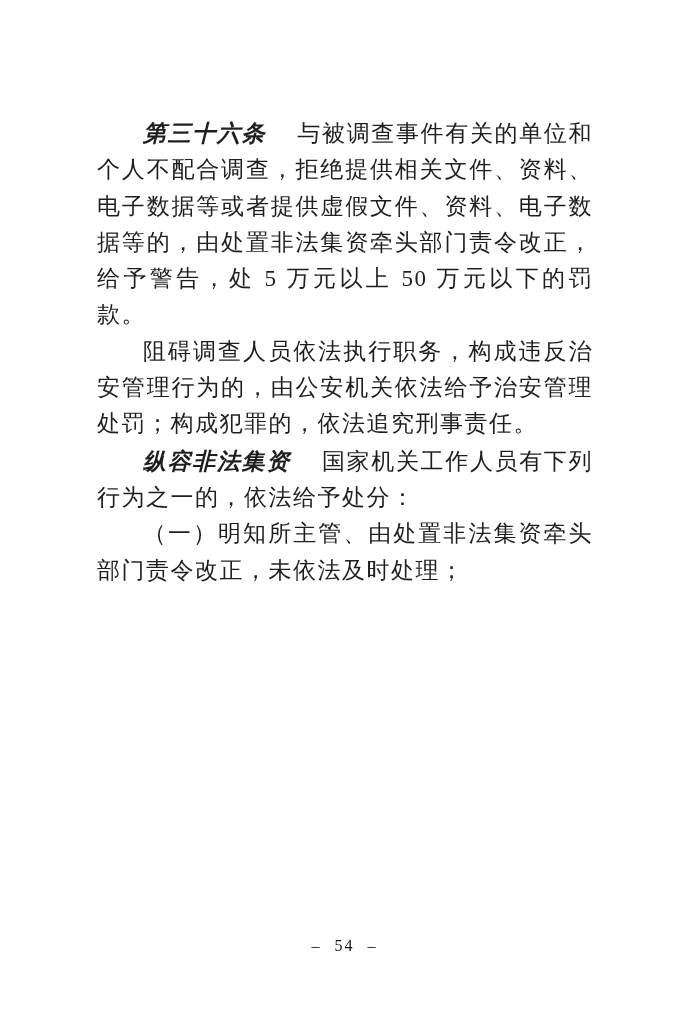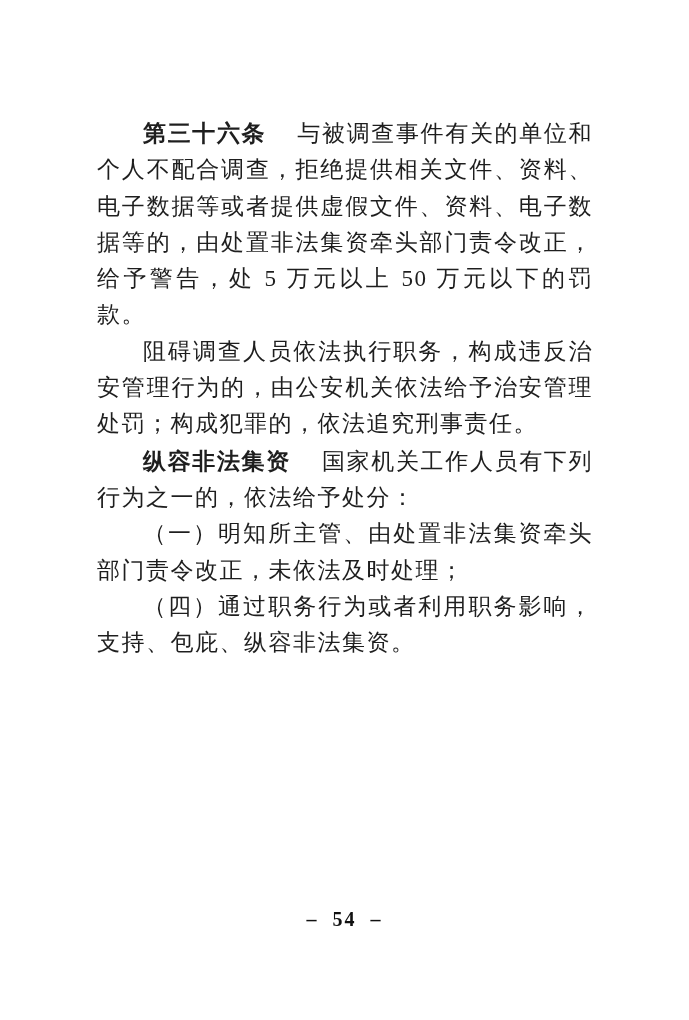--- a/index.html
+++ b/index.html
@@ -33,29 +33,30 @@
   }
   .text-block p {
     margin: 0;
     padding: 0;
     text-indent: 2em;
   }
   .lead {
     font-weight: 700;
     font-family: "Liberation Sans", "DejaVu Sans", sans-serif;
     margin-right: 1.35em;
+    font-style: italic;
   }
   .footer {
     position: absolute;
     left: 0;
-    top: 908px;
+    top: 937px;
     width: 100%;
     text-align: center;
-    font-size: 20px;
-    font-weight: 700;
+    font-size: 16px;
+    font-weight: 400;
     letter-spacing: 2px;
     word-spacing: 7px;
     color: #111111;
   }
 </style>
 </head>
 <body>
 
 <div class="page">
 
@@ -64,20 +65,19 @@
     <p><span class="lead">第三十六条</span><span>与被调查事件有关的单位和个人不配合调查，拒绝提供相关文件、资料、电子数据等或者提供虚假文件、资料、电子数据等的，由处置非法集资牵头部门责令改正，给予警告，处 5 万元以上 50 万元以下的罚款。</span></p>
 
     <p><span>阻碍调查人员依法执行职务，构成违反治安管理行为的，由公安机关依法给予治安管理处罚；构成犯罪的，依法追究刑事责任。</span></p>
 
     <p><span class="lead">纵容非法集资</span><span>国家机关工作人员有下列行为之一的，依法给予处分：</span></p>
 
     <p><span>（一）明知所主管、由处置非法集资牵头部门责令改正，未依法及时处理；</span></p>
 
 
 
-    <p><span>（四）通过职务行为或者利用职务影响，支持、包庇、纵容非法集资。</span></p>
 
 
   </div>
 
   <div class="footer">– 54 –</div>
 
 </div>
 
 </body></html>

